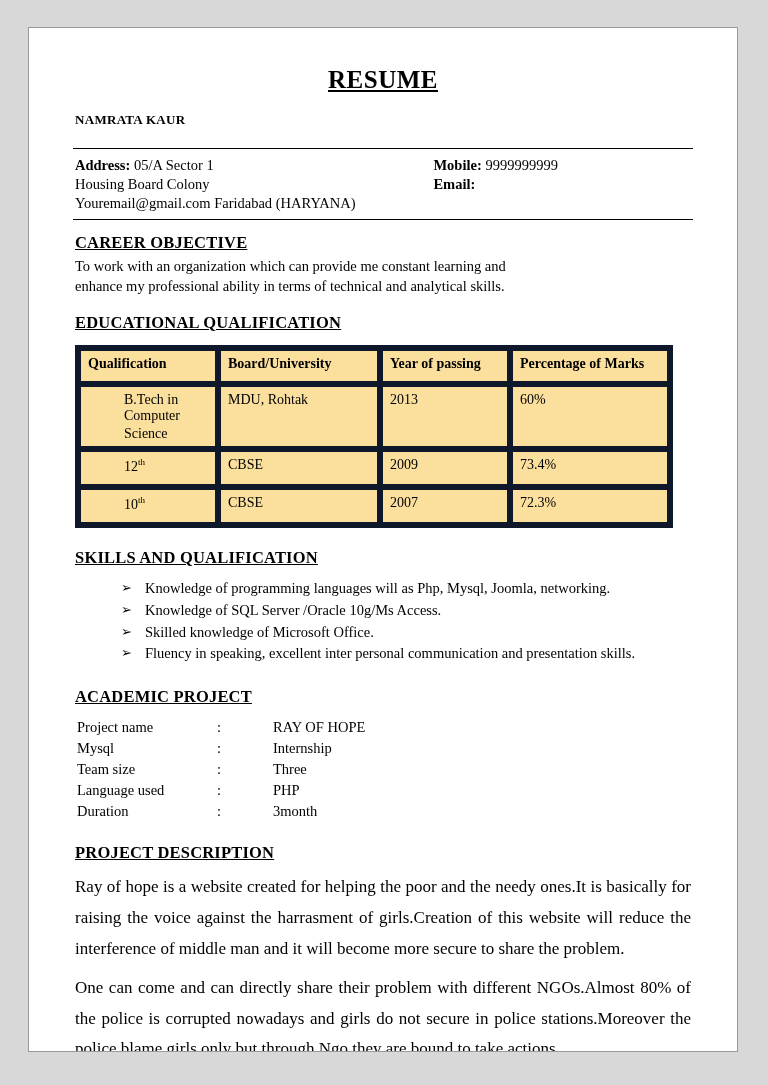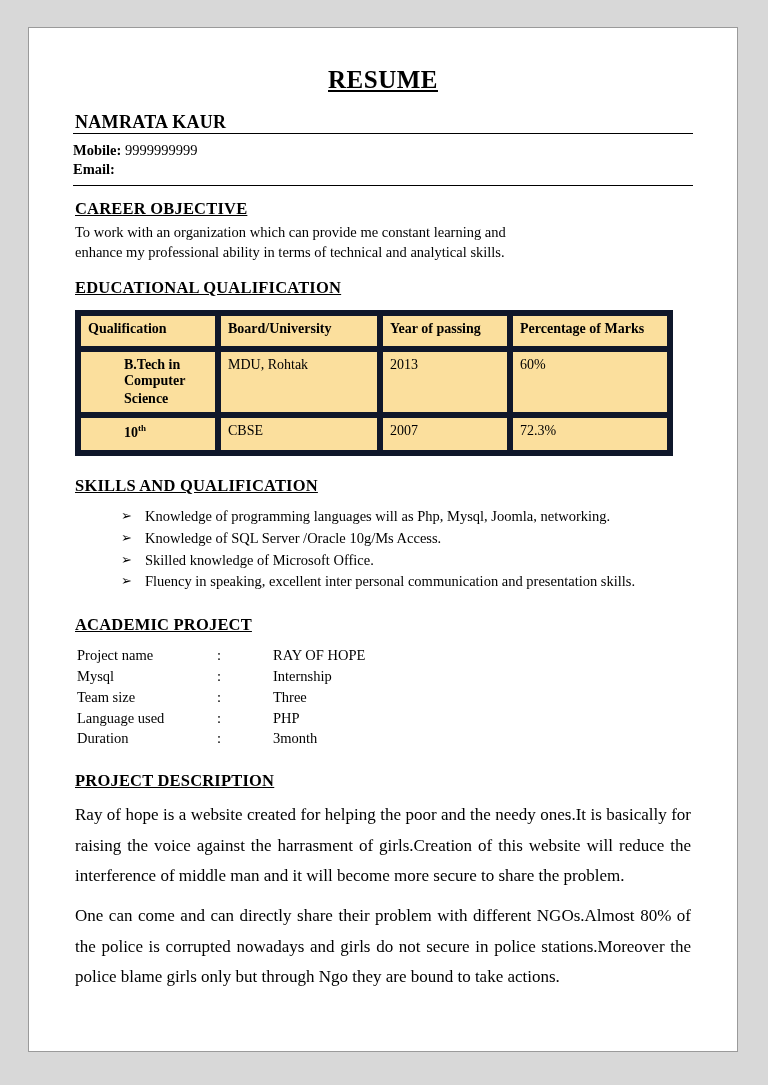--- a/index.html
+++ b/index.html
@@ -29,24 +29,24 @@
   }
   .doc-title {
     text-align: center;
     font-size: 25px;
     font-weight: bold;
     text-decoration: underline;
     letter-spacing: 0.5px;
     margin: 10px 0 18px 0;
   }
   .name {
-    font-size: 18px;
+    font-size: 13px;
     font-weight: bold;
     letter-spacing: 0.3px;
-    margin: 0 0 0 2px;
+    margin: 0 0 20px 2px;
   }
   .rule {
     border: 0;
     border-top: 1.6px solid #000;
     margin: 0;
   }
   .contact {
     display: flex;
     padding: 7px 0 6px 0;
     font-size: 14.5px;
@@ -80,21 +80,21 @@
     font-size: 14px;
     padding: 5px 7px;
     vertical-align: top;
     text-align: left;
     height: 22px;
   }
   table.edu th {
     font-weight: bold;
     height: 20px;
   }
-  table.edu td.q { font-weight: bold; padding-left: 43px; }
+  table.edu td.q { font-weight: normal; padding-left: 43px; }
   table.edu td sup { font-size: 9px; vertical-align: super; }
   .col1 { width: 140px; }
   .col2 { width: 162px; }
   .col3 { width: 130px; }
   .col4 { width: 160px; }
   .bullets {
     margin: 10px 0 0 0;
     padding: 0;
     list-style: none;
   }
@@ -135,20 +135,28 @@
 <div class="page">
   <div class="inner">
 
     <div class="doc-title">RESUME</div>
 
     <div class="name">NAMRATA KAUR</div>
 
     <hr class="rule">
 
     <div class="contact">
+      <div class="left">
+        <div>
+          <b>Address:</b>
+          <span>05/A Sector 1</span>
+        </div>
+        <div>Housing Board Colony</div>
+        <div>Youremail@gmail.com  Faridabad (HARYANA)</div>
+      </div>
       <div class="right">
         <div>
           <b>Mobile:</b>
           <span>9999999999</span>
         </div>
         <div>
           <b>Email:</b>
           <span></span>
         </div>
       </div>
@@ -178,20 +186,26 @@
         </tr>
       </thead>
       <tbody>
         <tr>
           <td class="q"><span>B.Tech in Computer Science</span><sup></sup></td>
           <td>MDU, Rohtak</td>
           <td>2013</td>
           <td>60%</td>
         </tr>
         <tr>
+          <td class="q"><span>12</span><sup>th</sup></td>
+          <td>CBSE</td>
+          <td>2009</td>
+          <td>73.4%</td>
+        </tr>
+        <tr>
           <td class="q"><span>10</span><sup>th</sup></td>
           <td>CBSE</td>
           <td>2007</td>
           <td>72.3%</td>
         </tr>
       </tbody>
     </table>
 
     <div class="sec-h" style="margin-top:20px;">SKILLS AND QUALIFICATION</div>
     <ul class="bullets">

